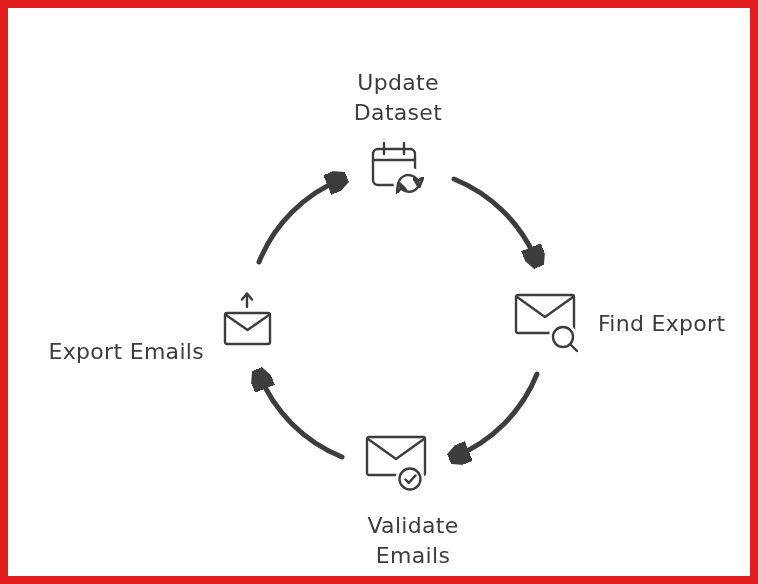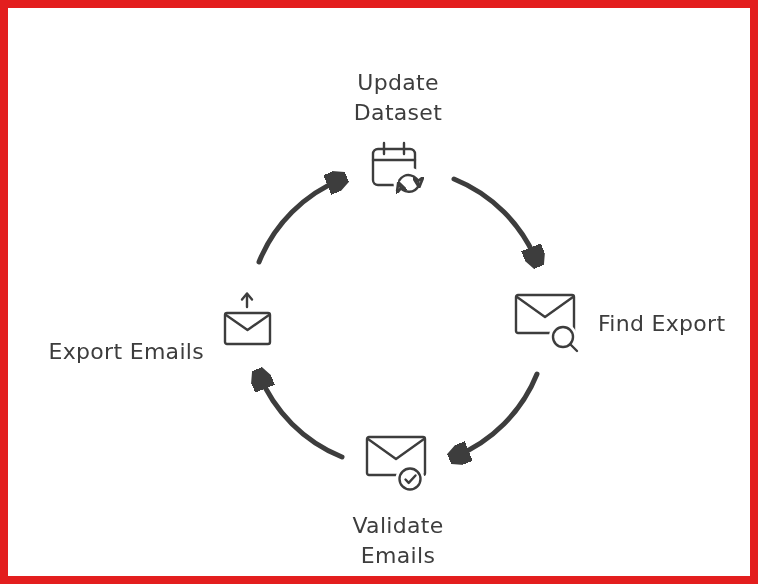--- a/index.html
+++ b/index.html
@@ -78,21 +78,21 @@
   <div class="label nowrap" style="left:590px;top:301px;">Find Export</div>
 
   <svg class="abs ico" style="left:356px;top:426px;" width="64" height="64" viewBox="0 0 64 64">
     <rect x="3" y="3" width="58" height="38" rx="2"></rect>
     <path d="M4,5 L32,25 L60,5"></path>
     <circle class="mask" cx="46" cy="45" r="14.5"></circle>
     <circle cx="46" cy="45" r="10.5"></circle>
     <path d="M41.5,45.5 l3.2,3.4 l6.8,-7.4"></path>
   </svg>
 
-  <div class="label center" style="left:310px;top:503px;width:160px;">Validate Emails</div>
+  <div class="label center" style="left:325px;top:503px;width:160px;">Validate Emails</div>
 
   <div class="label right nowrap" style="left:11px;top:301px;width:185px;margin-top:28px;">Export Emails</div>
 
   <svg class="abs ico" style="left:214px;top:282px;" width="52" height="60" viewBox="0 0 52 60">
     <path d="M25,17 L25,4"></path>
     <path d="M20,9.5 L25,3.5 L30,9.5"></path>
     <rect x="3" y="23" width="45" height="31" rx="2"></rect>
     <path d="M4,25 L25.5,40 L47,25"></path>
   </svg>
 

